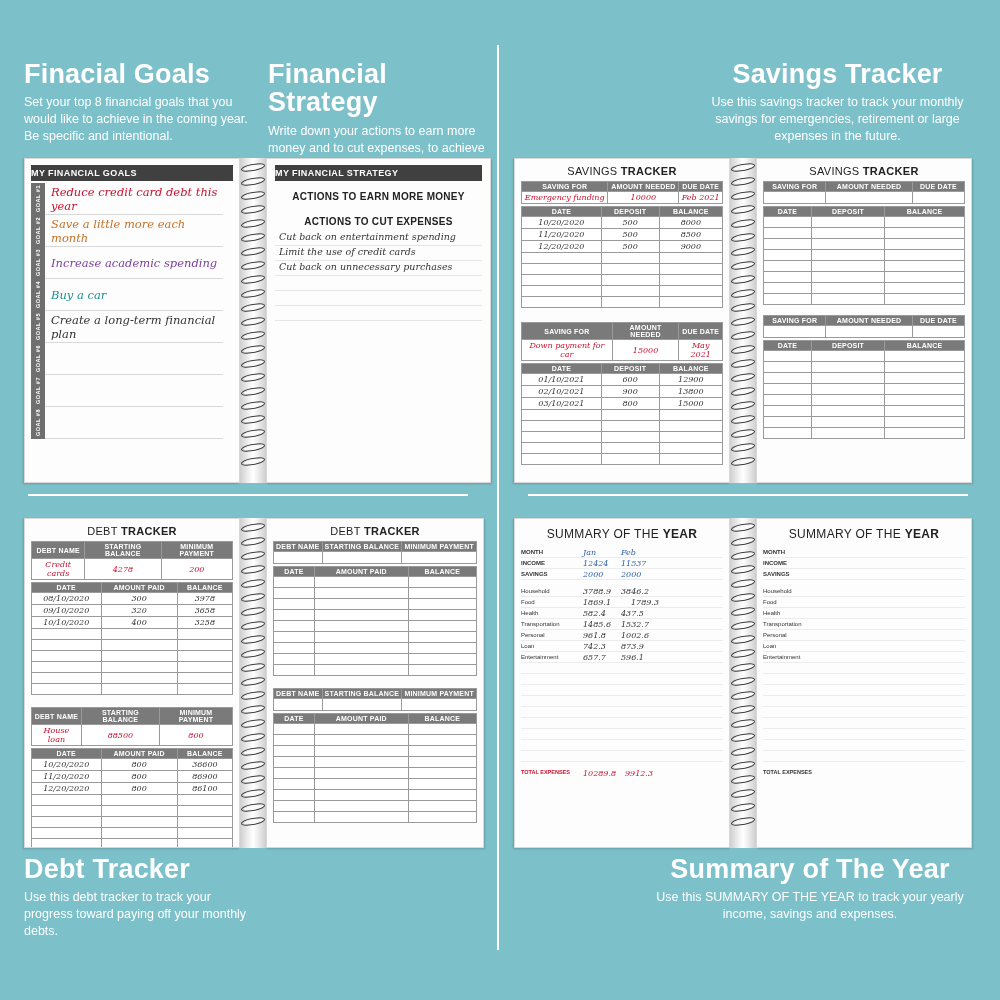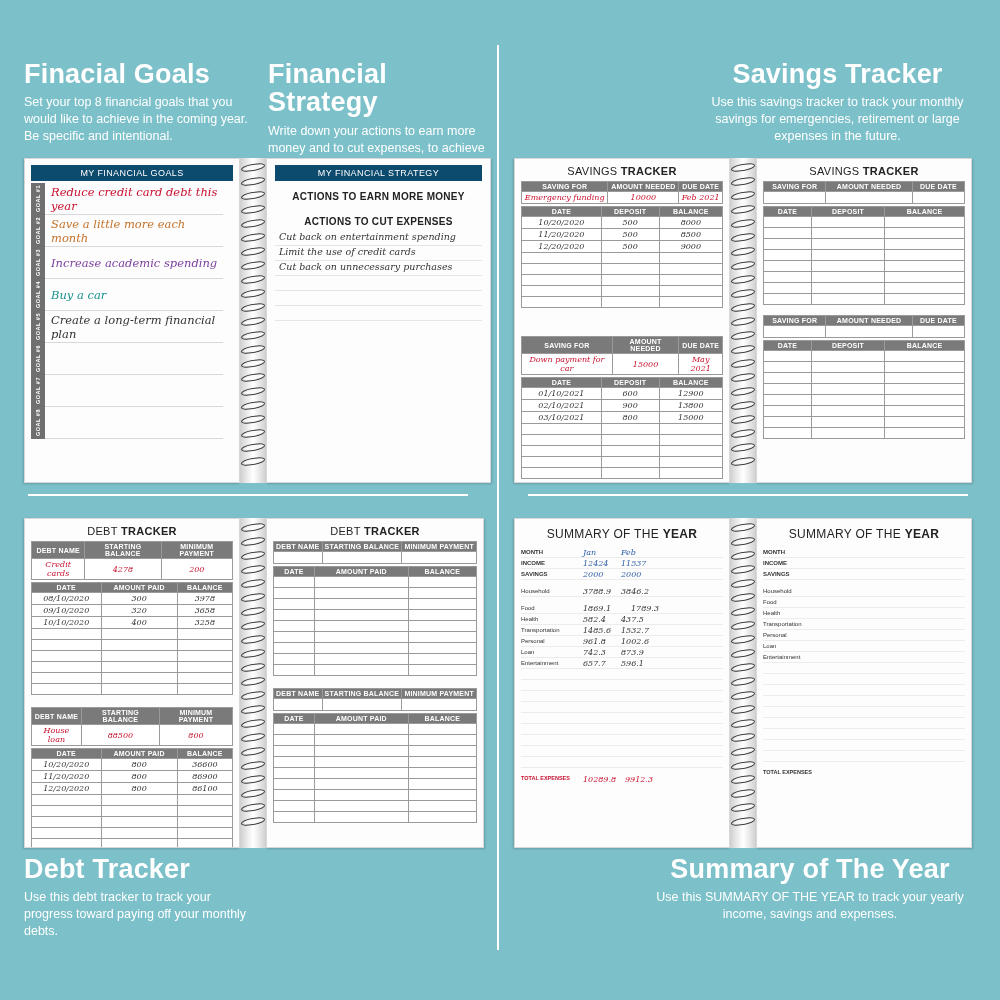--- a/index.html
+++ b/index.html
@@ -62,22 +62,22 @@
   }
   .tbl th { background:#7a7a7a; color:#fff; font-weight:bold; letter-spacing:0.2px; }
   .tbl td { height:11px; background:#fff; }
   .hand { font-family:"DejaVu Serif", serif; font-style:italic; font-size:8px; }
   .hand.red { color:#c8102e; }
   .hand.blue { color:#2f5fa8; }
   .hand.dark { color:#333; }
 
   
   .bar {
-    background:#0c4a6e; color:#fff; text-align:center;
-    font-size:9px; font-weight:normal; letter-spacing:0.4px; padding:3px 0;
+    background:#404040; color:#fff; 
+    font-size:9px; font-weight:bold; letter-spacing:0.4px; padding:3px 0;
   }
   .ptitle { text-align:center; font-size:11px; color:#222; font-weight:normal; letter-spacing:0.3px; }
   .ptitle b { font-weight:bold; }
 
   
   .goalrow { display:flex; align-items:stretch; height:32px; }
   .goaltab {
     width:14px; background:#6f6f6f; color:#fff; font-size:5.5px; font-weight:bold;
     display:flex; align-items:center; justify-content:center;
     writing-mode:vertical-rl; transform:rotate(180deg); letter-spacing:0.5px;
@@ -210,21 +210,21 @@
 
 <div class="quad" style="left:700px; top:60px; width:275px;">
   <div class="sec-title" style="text-align:center;">Savings Tracker</div>
   <div class="sec-sub center">Use this savings tracker to track your monthly savings for emergencies, retirement or large expenses in the future.</div>
 </div>
 
 <div class="book" style="left:514px; top:158px; width:458px; height:325px;">
   <div class="page left" style="width:216px; padding:6px;">
     <div class="ptitle" style="margin-bottom:4px;">SAVINGS <b>TRACKER</b></div>
     <div id="savings-left">
-        <div style="margin-bottom:28px">
+        <div style="margin-bottom:14px">
           <table class="tbl">
             <tbody>
               <tr>
                 <th>SAVING FOR</th>
                 <th>AMOUNT NEEDED</th>
                 <th>DUE DATE</th>
               </tr>
               <tr>
                 <td><span class="hand red">Emergency funding</span></td>
                 <td><span class="hand red">10000</span></td>
@@ -850,21 +850,21 @@
           <div class="summ-label" style="width:62px; font-weight:bold;">SAVINGS</div>
           <div class="hand blue" style="width:38px;">2000</div>
           <div class="hand blue" style="width:38px;">2000</div>
         </div>
         <div style="height:6px"></div>
         <div style="display:flex; align-items:center; height:11px; border-bottom:1px solid #ececec;">
           <div class="summ-label" style="width:62px; ">Household</div>
           <div class="hand dark" style="width:38px;">3788.9</div>
           <div class="hand dark" style="width:38px;">3846.2</div>
         </div>
-        <div style="display:flex; align-items:center; height:11px; border-bottom:1px solid #ececec;margin-top:6px;">
+        <div style="display:flex; align-items:center; height:11px; border-bottom:1px solid #ececec;">
           <div class="summ-label" style="width:62px; ">Food</div>
           <div class="hand dark" style="width:38px;">1869.1</div>
           <div class="hand dark" style="width:38px;text-align:right;">1789.3</div>
         </div>
         <div style="display:flex; align-items:center; height:11px; border-bottom:1px solid #ececec;">
           <div class="summ-label" style="width:62px; ">Health</div>
           <div class="hand dark" style="width:38px;">582.4</div>
           <div class="hand dark" style="width:38px;">437.5</div>
         </div>
         <div style="display:flex; align-items:center; height:11px; border-bottom:1px solid #ececec;">

